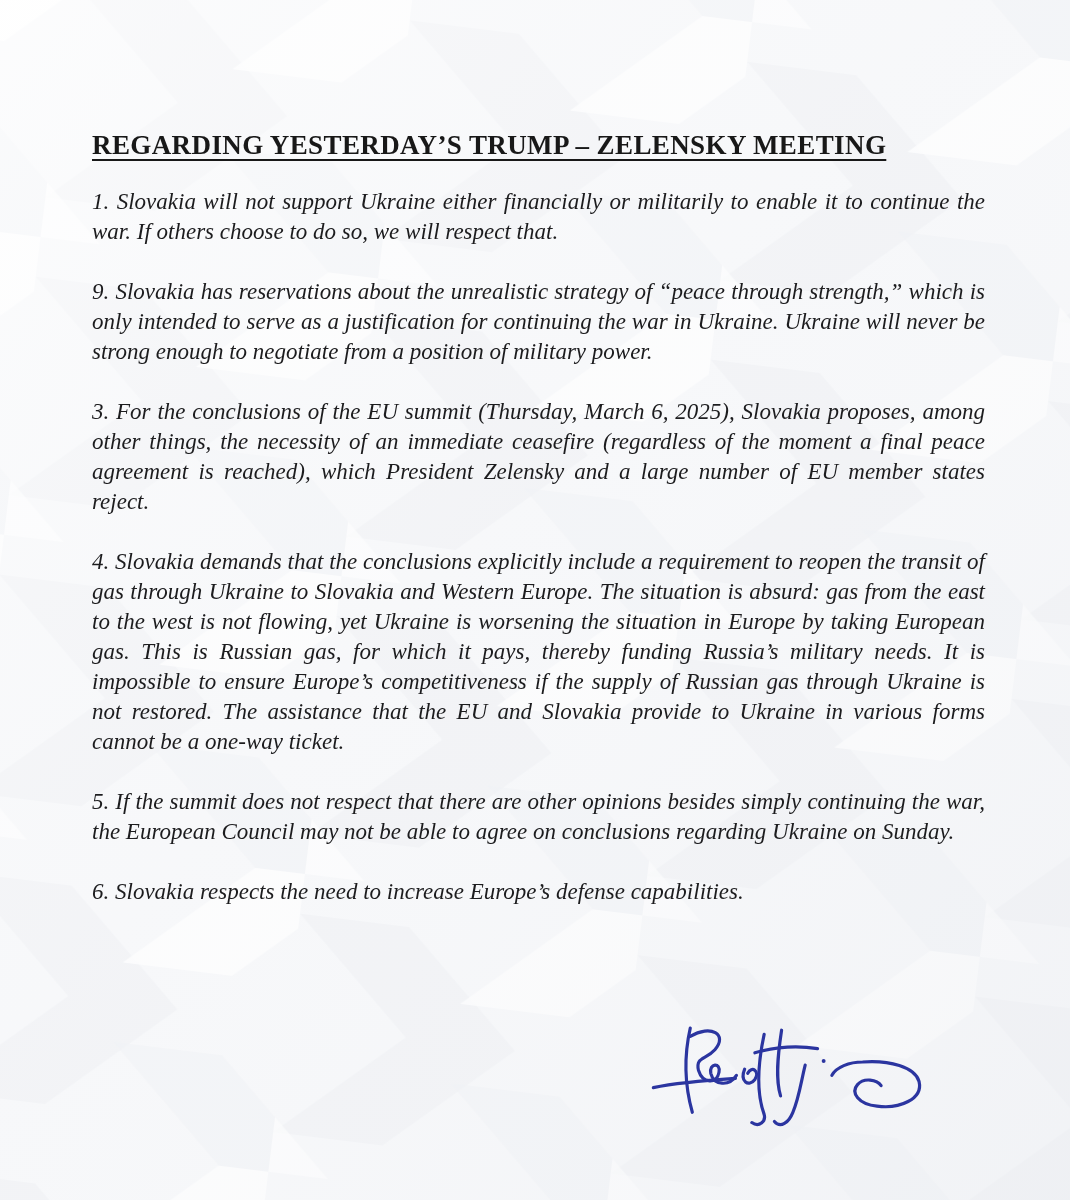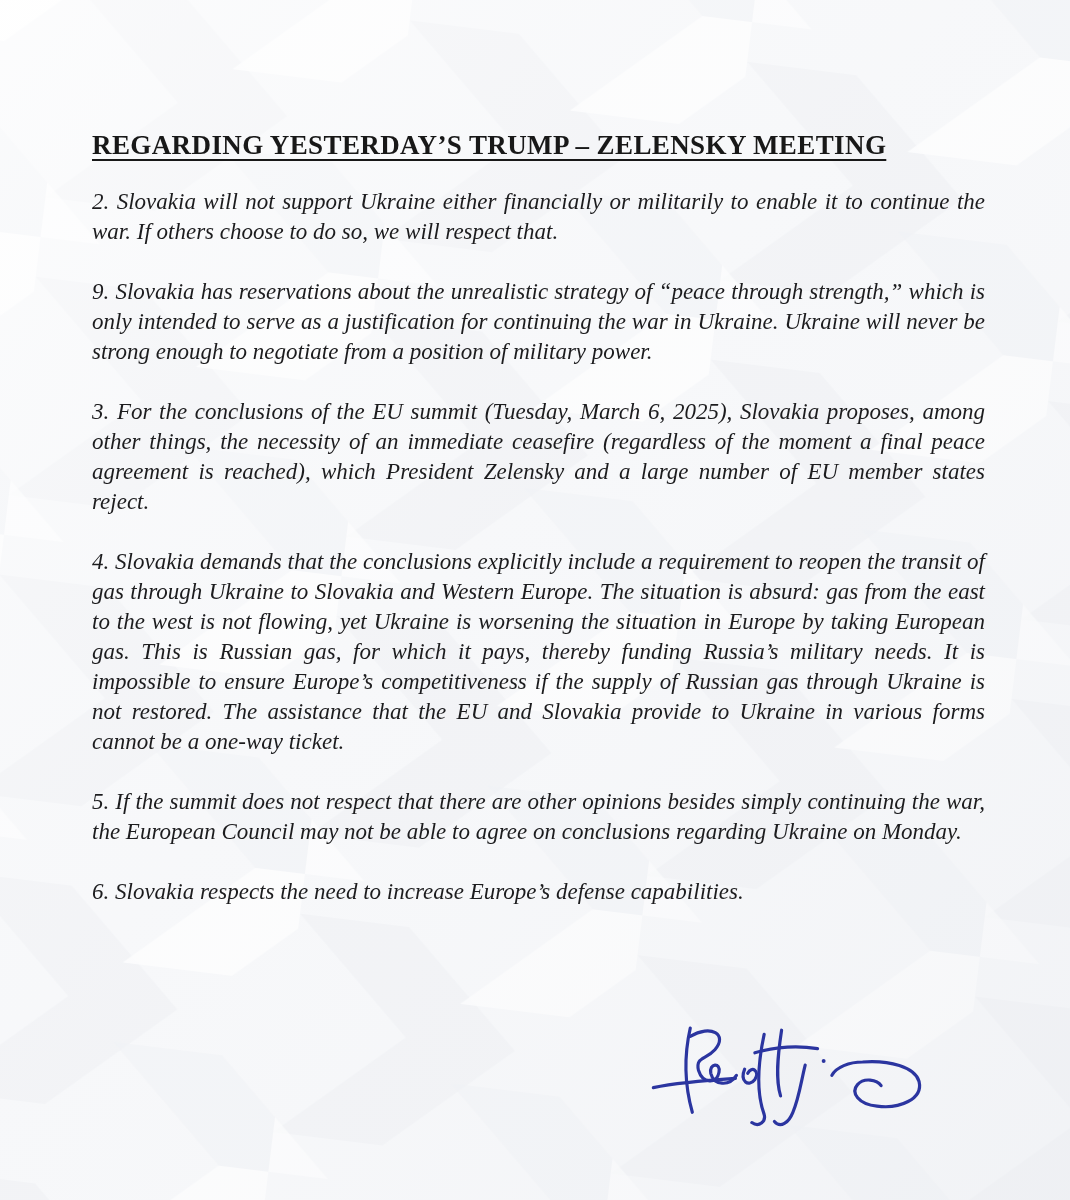--- a/index.html
+++ b/index.html
@@ -70,25 +70,25 @@
         <stop offset="1" stop-color="#eceef2" stop-opacity="0.55"></stop>
       </linearGradient>
     </defs>
     <rect width="1070" height="1200" fill="#f7f8fa"></rect>
     <rect width="1070" height="1200" fill="url(#chev)"></rect>
     <rect width="1070" height="1200" fill="url(#soft)"></rect>
   </svg>
 
   <div class="content">
     <h1 class="doc-title">REGARDING YESTERDAY’S TRUMP – ZELENSKY MEETING</h1>
-    <p class="para">2. Slovakia will not support Ukraine either financially or militarily to enable it to continue the war. If others choose to do so, we will respect that.</p>
+    <p class="para">1. Slovakia will not support Ukraine either financially or militarily to enable it to continue the war. If others choose to do so, we will respect that.</p>
     <p class="para">9. Slovakia has reservations about the unrealistic strategy of “peace through strength,” which is only intended to serve as a justification for continuing the war in Ukraine. Ukraine will never be strong enough to negotiate from a position of military power.</p>
-    <p class="para">3. For the conclusions of the EU summit (Tuesday, March 6, 2025), Slovakia proposes, among other things, the necessity of an immediate ceasefire (regardless of the moment a final peace agreement is reached), which President Zelensky and a large number of EU member states reject.</p>
+    <p class="para">3. For the conclusions of the EU summit (Thursday, March 6, 2025), Slovakia proposes, among other things, the necessity of an immediate ceasefire (regardless of the moment a final peace agreement is reached), which President Zelensky and a large number of EU member states reject.</p>
     <p class="para">4. Slovakia demands that the conclusions explicitly include a requirement to reopen the transit of gas through Ukraine to Slovakia and Western Europe. The situation is absurd: gas from the east to the west is not flowing, yet Ukraine is worsening the situation in Europe by taking European gas. This is Russian gas, for which it pays, thereby funding Russia’s military needs. It is impossible to ensure Europe’s competitiveness if the supply of Russian gas through Ukraine is not restored. The assistance that the EU and Slovakia provide to Ukraine in various forms cannot be a one-way ticket.</p>
-    <p class="para">5. If the summit does not respect that there are other opinions besides simply continuing the war, the European Council may not be able to agree on conclusions regarding Ukraine on Monday.</p>
+    <p class="para">5. If the summit does not respect that there are other opinions besides simply continuing the war, the European Council may not be able to agree on conclusions regarding Ukraine on Sunday.</p>
     <p class="para">6. Slovakia respects the need to increase Europe’s defense capabilities.</p>
   </div>
 
   <div class="signature" title="">
     <svg viewBox="0 0 290 115" fill="none" stroke="#2b35a0" stroke-width="3.1" stroke-linecap="round" stroke-linejoin="round">
 
       <path d="M4,64 C28,59 54,57 84,55"></path>
 
       <path d="M40,6 C35,28 33,56 42,88"></path>
 

